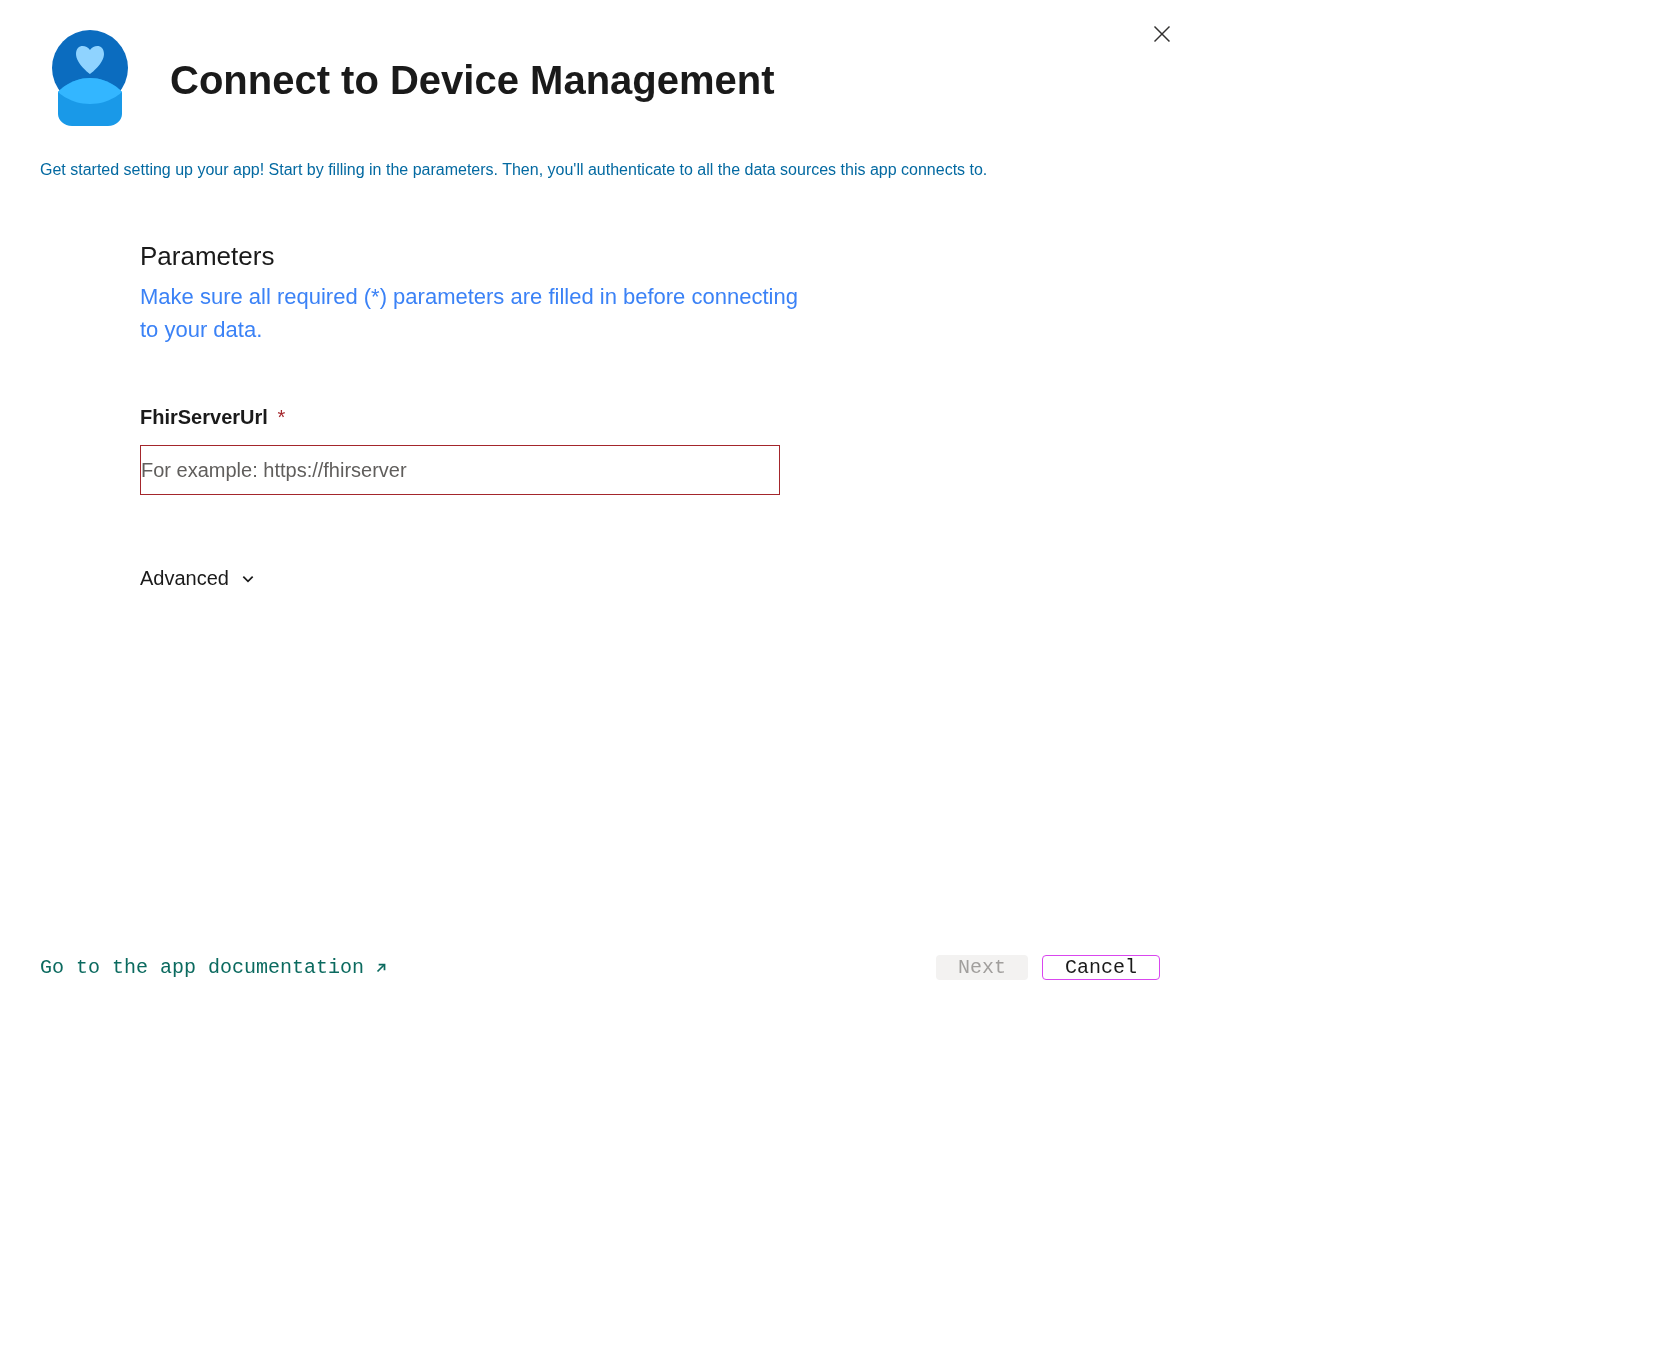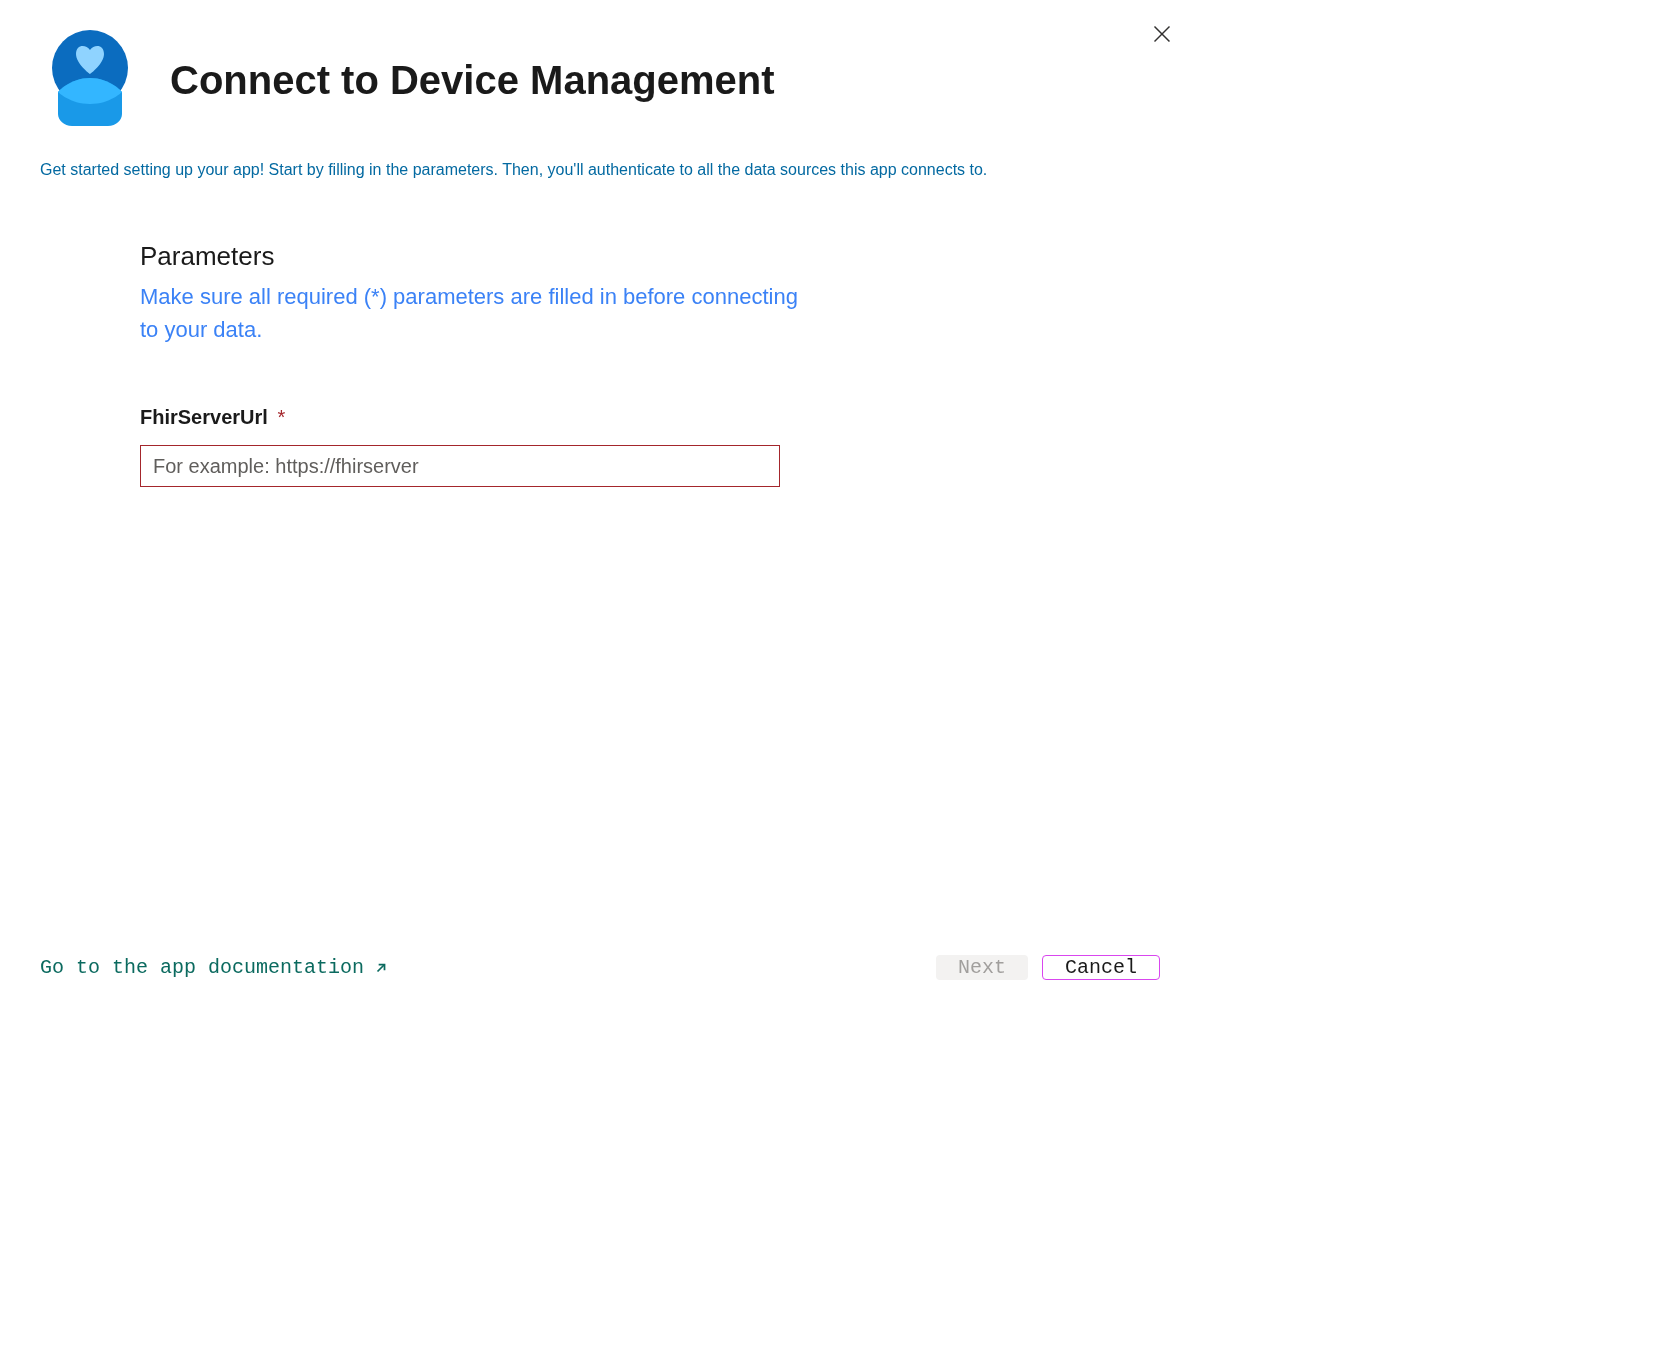--- a/index.html
+++ b/index.html
@@ -74,23 +74,23 @@
       margin-bottom: 16px;
       display: block;
     }
     .required {
       color: #a4262c;
       font-weight: 400;
       margin-left: 4px;
     }
     .text-input {
       width: 640px;
-      height: 42px;
+      height: 50px;
       border: 1px solid #a4262c;
-      padding: 8px 12px;
+      padding: 8px 0;
       font-size: 20px;
       font-family: inherit;
       color: #1a1a1a;
       outline: none;
     }
     .text-input::placeholder {
       color: #605e5c;
     }
     .advanced-toggle {
       display: flex;
@@ -180,20 +180,26 @@
 <div class="content">
   <h2 class="section-title">Parameters</h2>
   <p class="section-subtitle">Make sure all required (*) parameters are filled in before connecting to your data.</p>
 
   <label class="field-label">
     <span>FhirServerUrl</span>
     <span class="required">*</span>
   </label>
   <input type="text" class="text-input" placeholder="For example: https://fhirserver" style="">
 
+  <div class="advanced-toggle">
+    <span>Advanced</span>
+    <svg class="chevron-icon" viewBox="0 0 12 12" fill="none" stroke="#1a1a1a" stroke-width="1.5">
+      <polyline points="2,4 6,8 10,4"></polyline>
+    </svg>
+  </div>
 </div>
 
 <div class="footer">
   <a class="doc-link">
     <span>Go to the app documentation</span>
     <svg class="external-icon" viewBox="0 0 12 12" fill="none" stroke="currentColor" stroke-width="1.5">
       <line x1="3" y1="9" x2="9" y2="3"></line>
       <polyline points="4,3 9,3 9,8"></polyline>
     </svg>
   </a>

